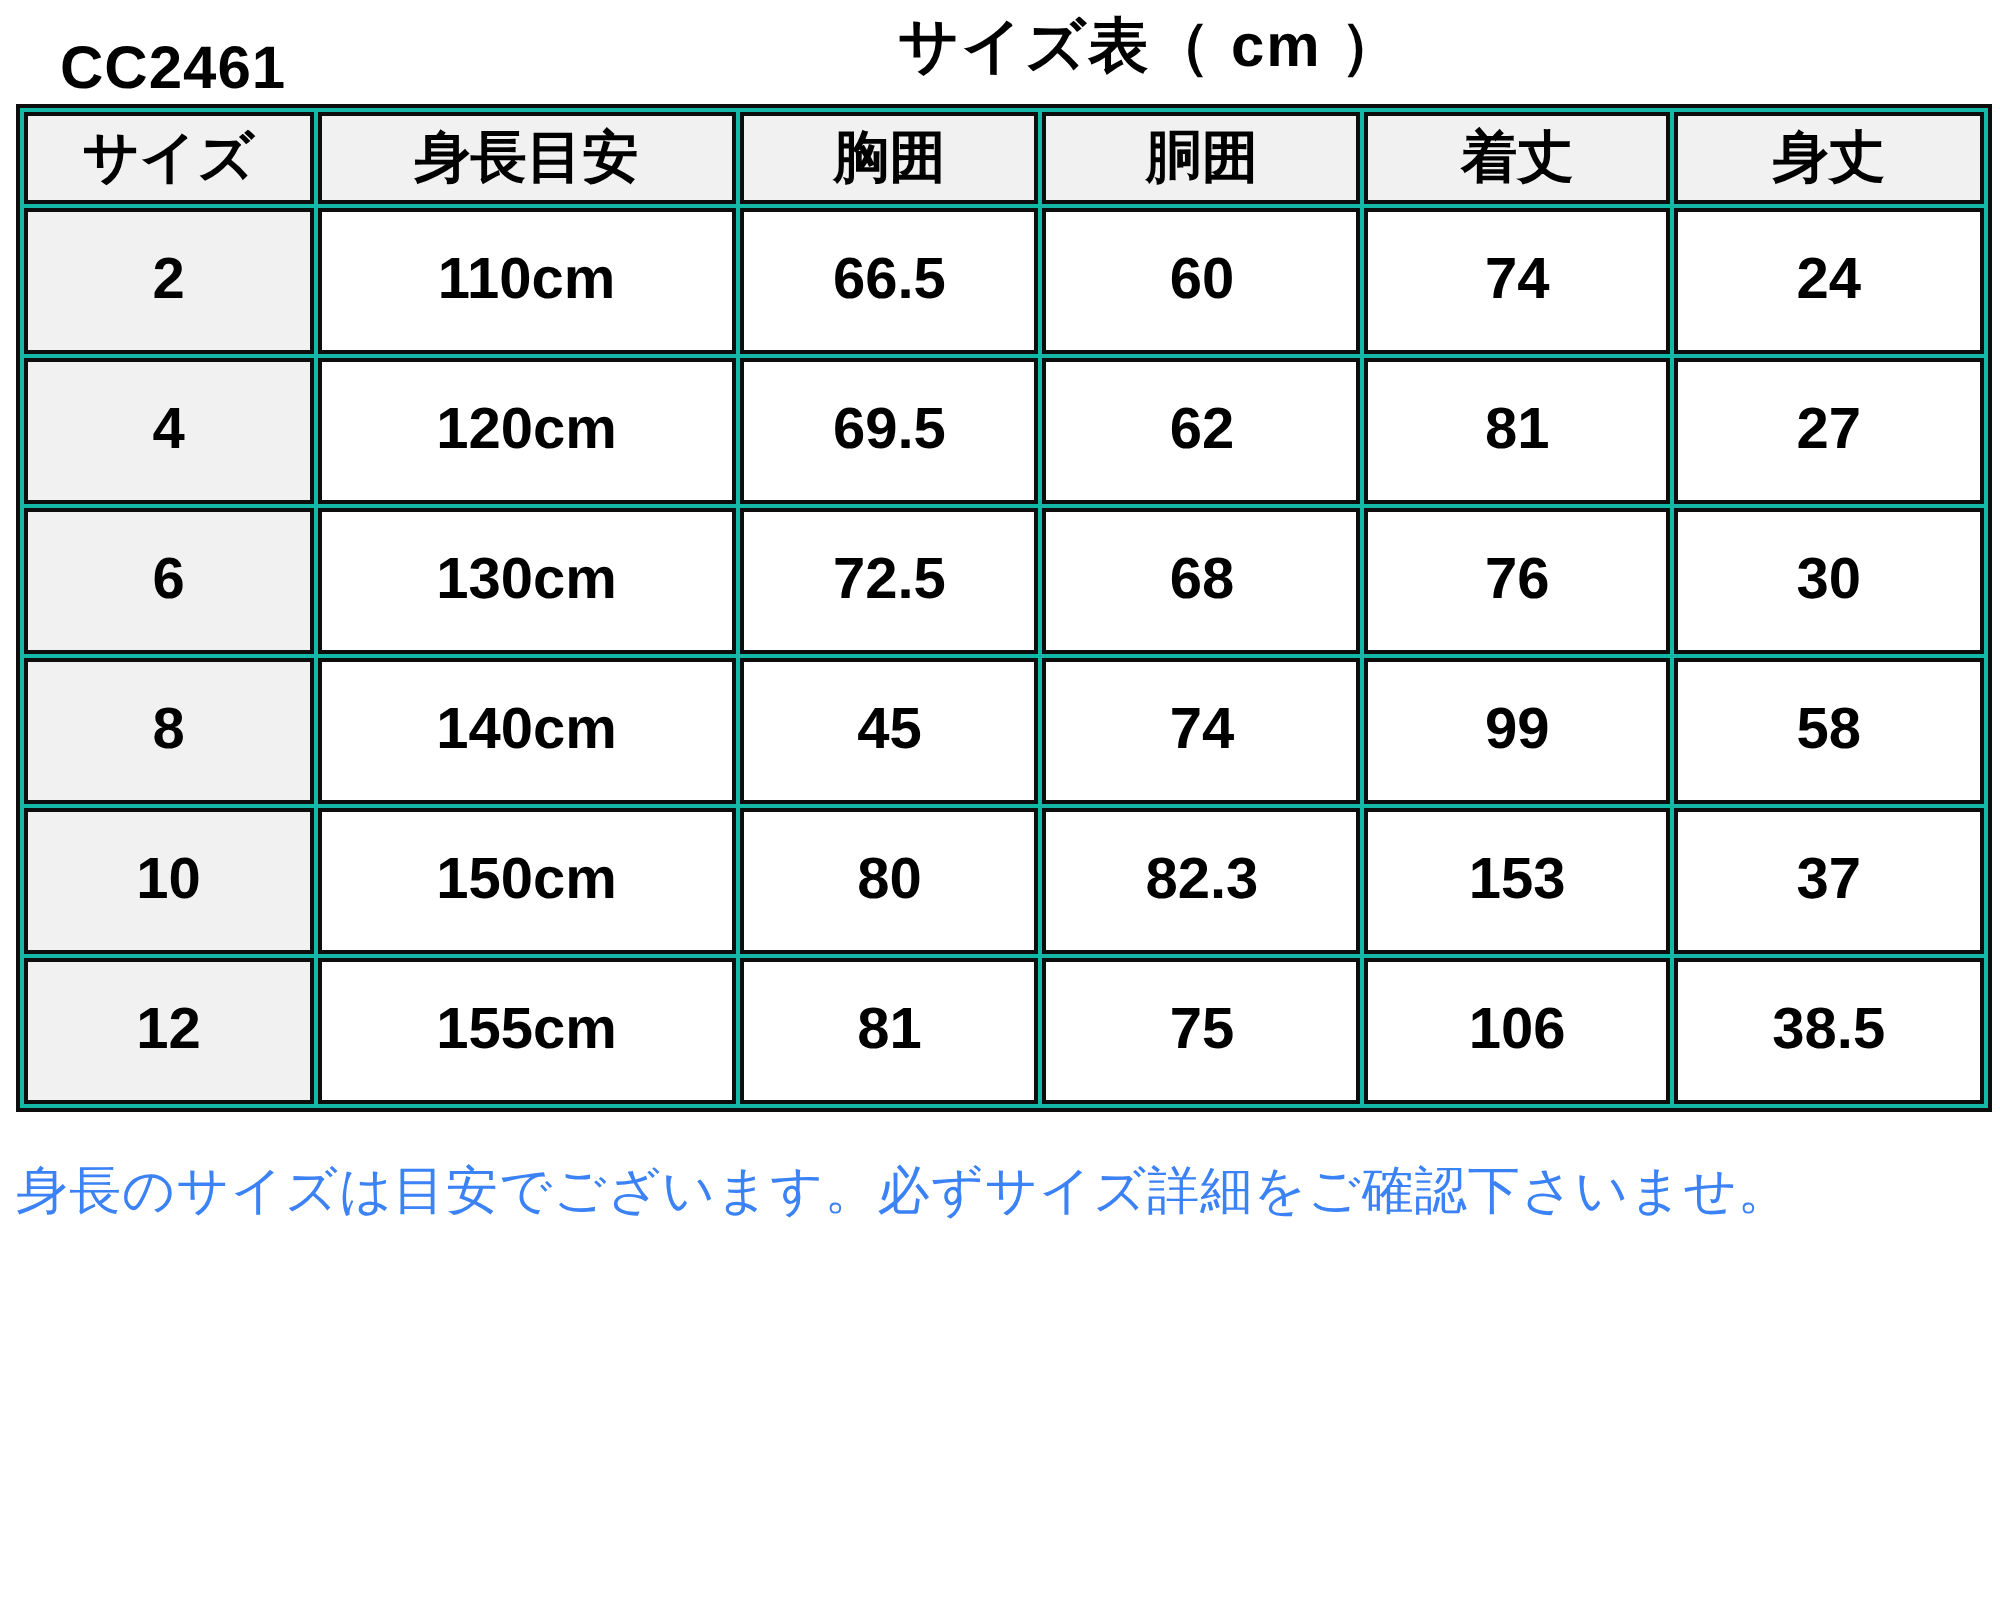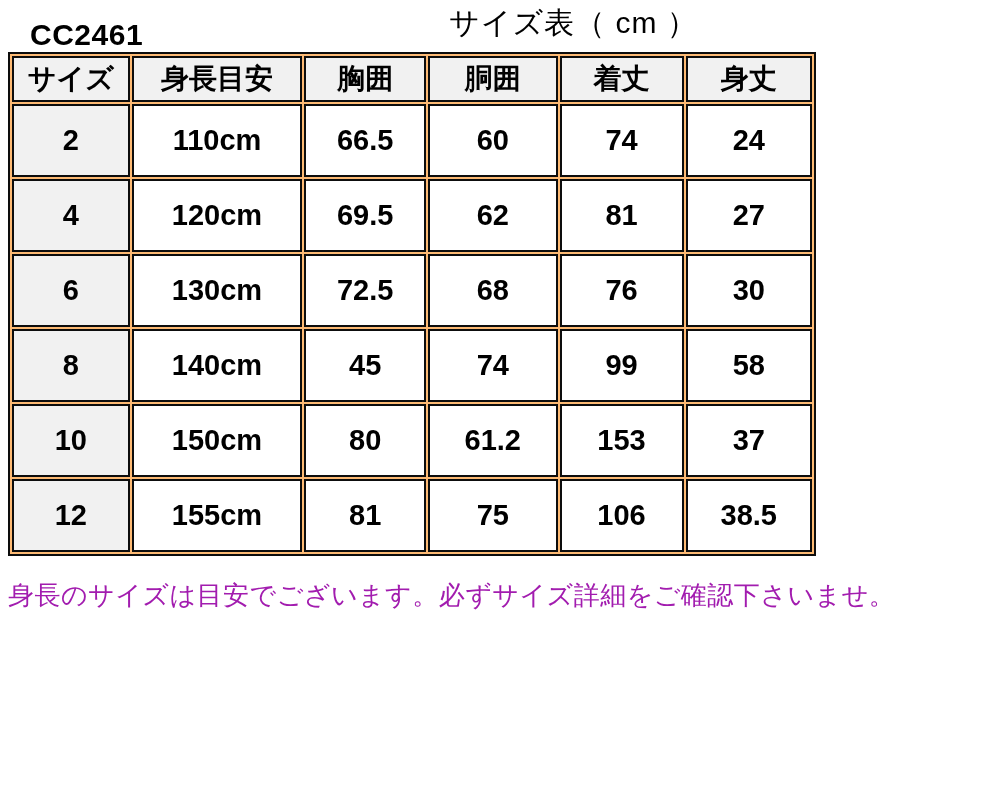--- a/index.html
+++ b/index.html
@@ -27,35 +27,35 @@
     font-weight: bold;
     letter-spacing: 0.5px;
     white-space: nowrap;
     margin-top: 15px;
   }
   .chart-title {
     position: absolute;
     left: 449px;
     top: 3px;
     font-size: 30px;
-    font-weight: normal;
+    font-weight: bold;
     letter-spacing: 1px;
     white-space: nowrap;
   }
   
   table.size-table {
     position: absolute;
     left: 8px;
     top: 52px;
-    width: 808px;
+    width: 988px;
     table-layout: fixed;
     border-collapse: separate;
     border-spacing: 2px;
     border: 2px solid #0d0d0d;
-    background: #fdba74;
+    background: #14b8a6;
   }
   table.size-table th,
   table.size-table td {
     border: 2px solid #0d0d0d;
     text-align: center;
     vertical-align: middle;
     font-weight: bold;
     padding: 0;
     overflow: hidden;
     white-space: nowrap;
@@ -78,21 +78,21 @@
     position: absolute;
     left: 8px;
     top: 577px;
     width: 985px;
   }
   .note-line {
     font-size: 26px;
     line-height: 37px;
     letter-spacing: 0.5px;
     white-space: nowrap;
-    color: #a21caf;
+    color: #3b82f6;
   }
 </style>
 </head>
 <body>
 
 <div class="page">
 
   <div class="product-code">CC2461</div>
   <div class="chart-title">サイズ表（ cm ）</div>
 
@@ -145,21 +145,21 @@
         <td>140cm</td>
         <td>45</td>
         <td>74</td>
         <td>99</td>
         <td>58</td>
       </tr>
       <tr>
         <td class="sizecol">10</td>
         <td>150cm</td>
         <td>80</td>
-        <td>61.2</td>
+        <td>82.3</td>
         <td>153</td>
         <td>37</td>
       </tr>
       <tr>
         <td class="sizecol">12</td>
         <td>155cm</td>
         <td>81</td>
         <td>75</td>
         <td>106</td>
         <td>38.5</td>

